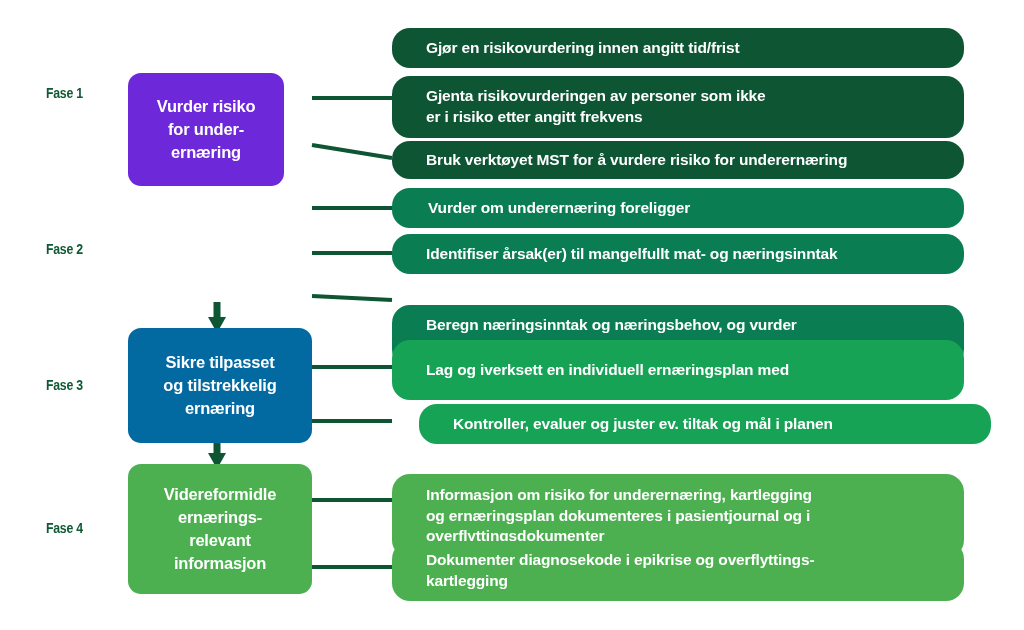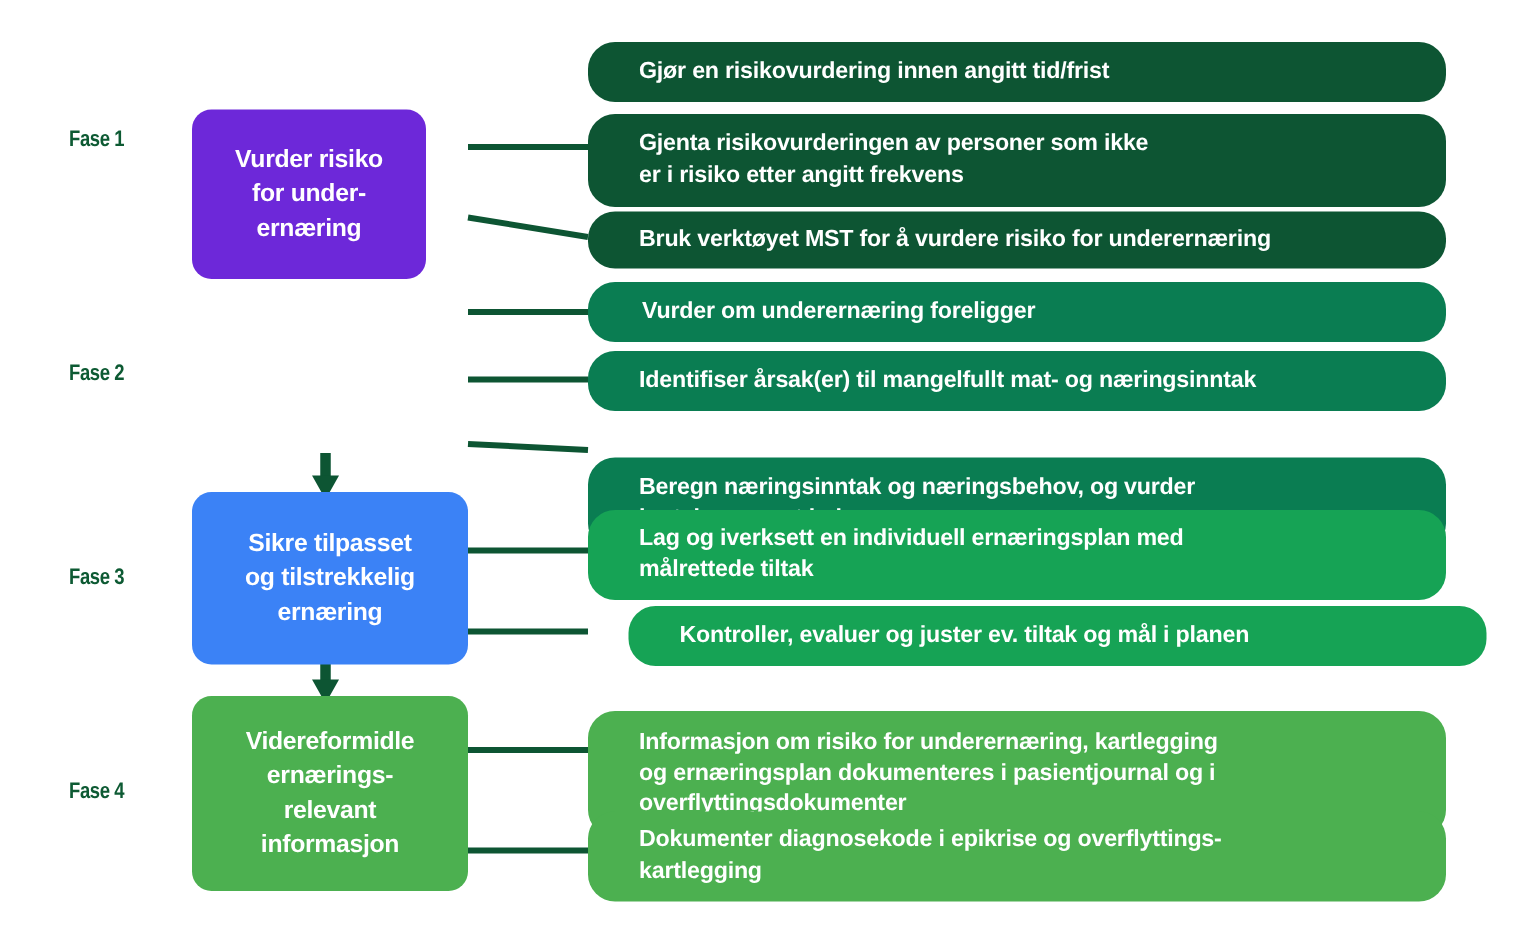--- a/index.html
+++ b/index.html
@@ -158,32 +158,31 @@
 
   <div class="task-box" style="left:392px; top:281px; width:572px; height:62px; background:#0a7d52;margin-top:24px;">
     <span>
       <span>Beregn næringsinntak og næringsbehov, og vurder</span>
       <span>inntak opp mot behov</span>
     </span>
   </div>
 
   <div class="fase-label" style="left:46px; top:376px;">Fase 3</div>
 
-  <div class="phase-box" style="left:128px; top:328px; width:184px; height:115px; background:#3b82f6;">
+  <div class="phase-box" style="left:128px; top:328px; width:184px; height:115px; background:#0369a1;">
     <span>
       <span>Sikre tilpasset</span>
       <span>og tilstrekkelig</span>
       <span>ernæring</span>
     </span>
   </div>
 
   <div class="task-box" style="left:392px; top:340px; width:572px; height:60px; background:#16a355;">
     <span>
       <span>Lag og iverksett en individuell ernæringsplan med</span>
-      <span>målrettede tiltak</span>
     </span>
   </div>
 
   <div class="task-box" style="left:392px; top:404px; width:572px; height:40px; background:#16a355;margin-left:27px;">
     <span>
         <span>Kontroller, evaluer og juster ev. tiltak og mål i planen</span>
       </span>
   </div>
 
   <div class="fase-label" style="left:46px; top:519px;">Fase 4</div>

